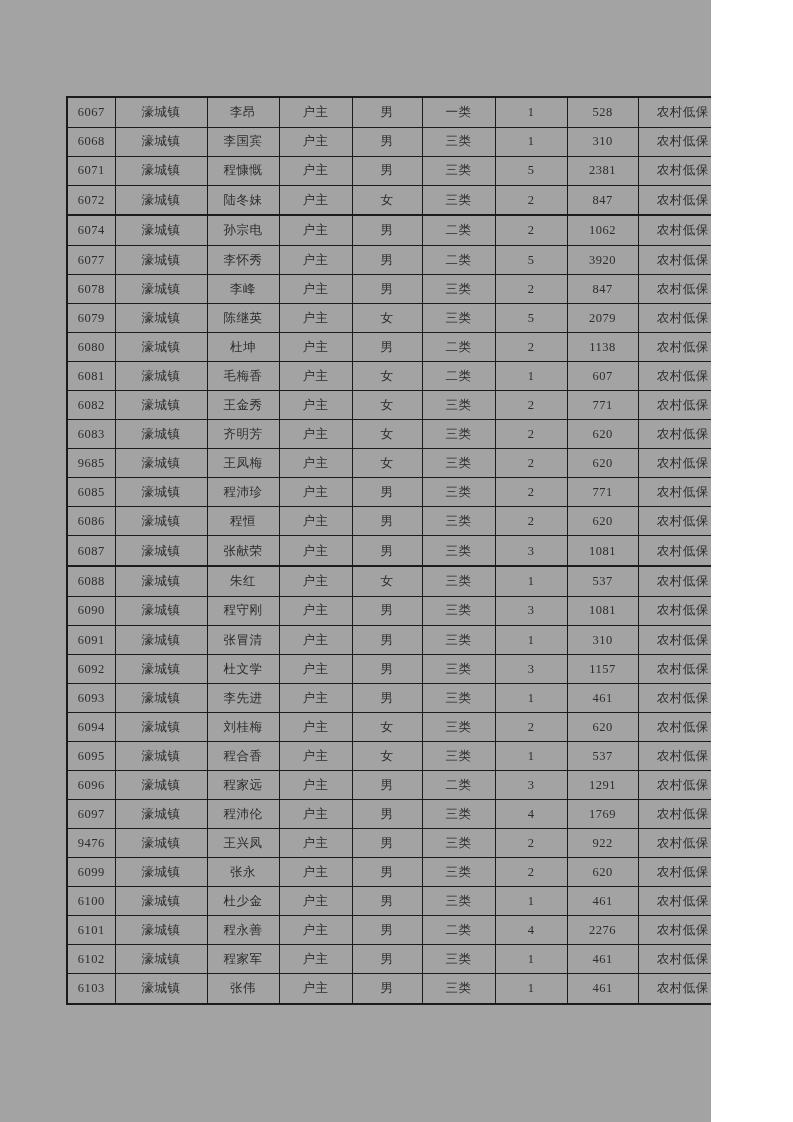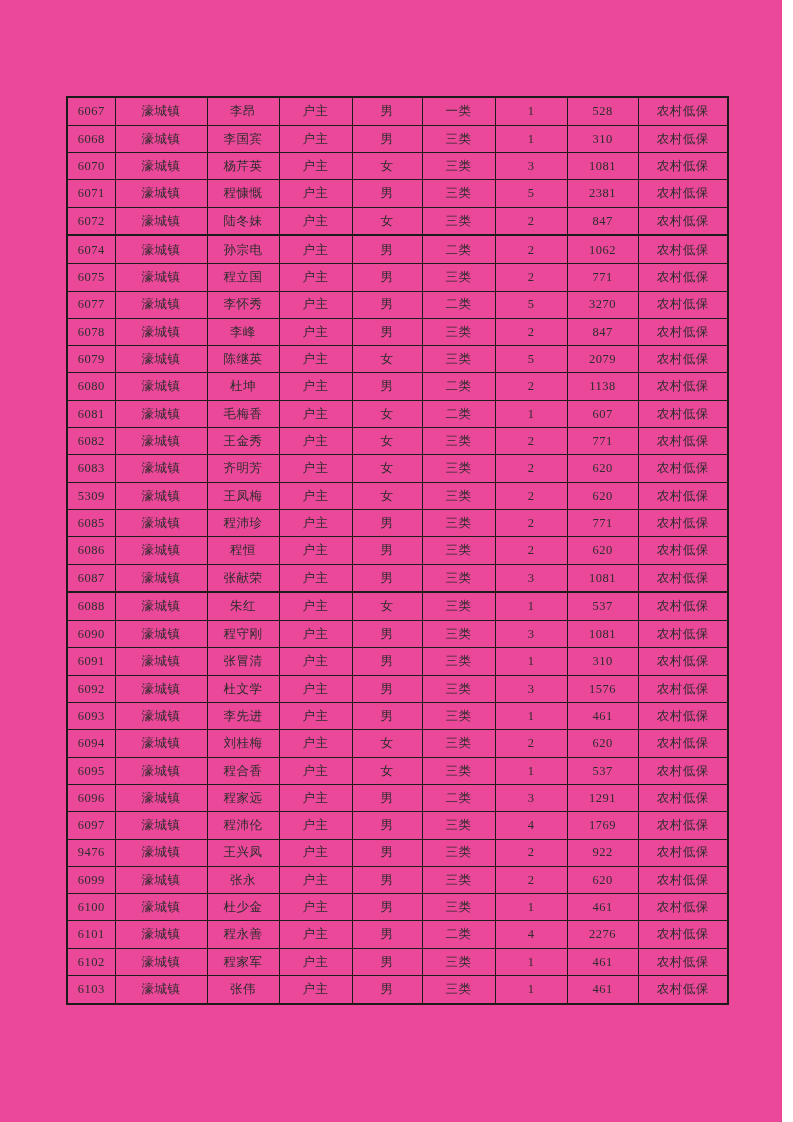--- a/index.html
+++ b/index.html
@@ -2,23 +2,23 @@
 <html><head>
 <meta charset="utf-8">
 <style>
   html, body {
     margin: 0;
     padding: 0;
     background: #ffffff;
   }
   .page {
     position: relative;
-    width: 782px;
+    width: 711px;
     height: 1122px;
-    background: #ec4899;
+    background: #a3a3a3;
     font-family: "Liberation Serif", "DejaVu Serif", serif;
     overflow: hidden;
   }
   table.data-table {
     position: absolute;
     left: 66px;
     top: 96px;
     width: 661px;
     height: 909px;
     border-collapse: collapse;
@@ -84,237 +84,215 @@
           <td>濠城镇</td>
           <td>李国宾</td>
           <td>户主</td>
           <td>男</td>
           <td>三类</td>
           <td>1</td>
           <td>310</td>
           <td>农村低保</td>
         </tr>
         <tr>
-          <td>6070</td>
-          <td>濠城镇</td>
-          <td>杨芹英</td>
-          <td>户主</td>
-          <td>女</td>
+          <td>6071</td>
+          <td>濠城镇</td>
+          <td>程慷慨</td>
+          <td>户主</td>
+          <td>男</td>
+          <td>三类</td>
+          <td>5</td>
+          <td>2381</td>
+          <td>农村低保</td>
+        </tr>
+        <tr class="section-end">
+          <td>6072</td>
+          <td>濠城镇</td>
+          <td>陆冬妹</td>
+          <td>户主</td>
+          <td>女</td>
+          <td>三类</td>
+          <td>2</td>
+          <td>847</td>
+          <td>农村低保</td>
+        </tr>
+        <tr>
+          <td>6074</td>
+          <td>濠城镇</td>
+          <td>孙宗电</td>
+          <td>户主</td>
+          <td>男</td>
+          <td>二类</td>
+          <td>2</td>
+          <td>1062</td>
+          <td>农村低保</td>
+        </tr>
+        <tr>
+          <td>6077</td>
+          <td>濠城镇</td>
+          <td>李怀秀</td>
+          <td>户主</td>
+          <td>男</td>
+          <td>二类</td>
+          <td>5</td>
+          <td>3920</td>
+          <td>农村低保</td>
+        </tr>
+        <tr>
+          <td>6078</td>
+          <td>濠城镇</td>
+          <td>李峰</td>
+          <td>户主</td>
+          <td>男</td>
+          <td>三类</td>
+          <td>2</td>
+          <td>847</td>
+          <td>农村低保</td>
+        </tr>
+        <tr>
+          <td>6079</td>
+          <td>濠城镇</td>
+          <td>陈继英</td>
+          <td>户主</td>
+          <td>女</td>
+          <td>三类</td>
+          <td>5</td>
+          <td>2079</td>
+          <td>农村低保</td>
+        </tr>
+        <tr>
+          <td>6080</td>
+          <td>濠城镇</td>
+          <td>杜坤</td>
+          <td>户主</td>
+          <td>男</td>
+          <td>二类</td>
+          <td>2</td>
+          <td>1138</td>
+          <td>农村低保</td>
+        </tr>
+        <tr>
+          <td>6081</td>
+          <td>濠城镇</td>
+          <td>毛梅香</td>
+          <td>户主</td>
+          <td>女</td>
+          <td>二类</td>
+          <td>1</td>
+          <td>607</td>
+          <td>农村低保</td>
+        </tr>
+        <tr>
+          <td>6082</td>
+          <td>濠城镇</td>
+          <td>王金秀</td>
+          <td>户主</td>
+          <td>女</td>
+          <td>三类</td>
+          <td>2</td>
+          <td>771</td>
+          <td>农村低保</td>
+        </tr>
+        <tr>
+          <td>6083</td>
+          <td>濠城镇</td>
+          <td>齐明芳</td>
+          <td>户主</td>
+          <td>女</td>
+          <td>三类</td>
+          <td>2</td>
+          <td>620</td>
+          <td>农村低保</td>
+        </tr>
+        <tr>
+          <td>9685</td>
+          <td>濠城镇</td>
+          <td>王凤梅</td>
+          <td>户主</td>
+          <td>女</td>
+          <td>三类</td>
+          <td>2</td>
+          <td>620</td>
+          <td>农村低保</td>
+        </tr>
+        <tr>
+          <td>6085</td>
+          <td>濠城镇</td>
+          <td>程沛珍</td>
+          <td>户主</td>
+          <td>男</td>
+          <td>三类</td>
+          <td>2</td>
+          <td>771</td>
+          <td>农村低保</td>
+        </tr>
+        <tr>
+          <td>6086</td>
+          <td>濠城镇</td>
+          <td>程恒</td>
+          <td>户主</td>
+          <td>男</td>
+          <td>三类</td>
+          <td>2</td>
+          <td>620</td>
+          <td>农村低保</td>
+        </tr>
+        <tr class="section-end">
+          <td>6087</td>
+          <td>濠城镇</td>
+          <td>张献荣</td>
+          <td>户主</td>
+          <td>男</td>
           <td>三类</td>
           <td>3</td>
           <td>1081</td>
           <td>农村低保</td>
         </tr>
         <tr>
-          <td>6071</td>
-          <td>濠城镇</td>
-          <td>程慷慨</td>
-          <td>户主</td>
-          <td>男</td>
-          <td>三类</td>
-          <td>5</td>
-          <td>2381</td>
-          <td>农村低保</td>
-        </tr>
-        <tr class="section-end">
-          <td>6072</td>
-          <td>濠城镇</td>
-          <td>陆冬妹</td>
-          <td>户主</td>
-          <td>女</td>
-          <td>三类</td>
-          <td>2</td>
-          <td>847</td>
-          <td>农村低保</td>
-        </tr>
-        <tr>
-          <td>6074</td>
-          <td>濠城镇</td>
-          <td>孙宗电</td>
-          <td>户主</td>
-          <td>男</td>
-          <td>二类</td>
-          <td>2</td>
-          <td>1062</td>
-          <td>农村低保</td>
-        </tr>
-        <tr>
-          <td>6075</td>
-          <td>濠城镇</td>
-          <td>程立国</td>
-          <td>户主</td>
-          <td>男</td>
-          <td>三类</td>
-          <td>2</td>
-          <td>771</td>
-          <td>农村低保</td>
-        </tr>
-        <tr>
-          <td>6077</td>
-          <td>濠城镇</td>
-          <td>李怀秀</td>
-          <td>户主</td>
-          <td>男</td>
-          <td>二类</td>
-          <td>5</td>
-          <td>3270</td>
-          <td>农村低保</td>
-        </tr>
-        <tr>
-          <td>6078</td>
-          <td>濠城镇</td>
-          <td>李峰</td>
-          <td>户主</td>
-          <td>男</td>
-          <td>三类</td>
-          <td>2</td>
-          <td>847</td>
-          <td>农村低保</td>
-        </tr>
-        <tr>
-          <td>6079</td>
-          <td>濠城镇</td>
-          <td>陈继英</td>
-          <td>户主</td>
-          <td>女</td>
-          <td>三类</td>
-          <td>5</td>
-          <td>2079</td>
-          <td>农村低保</td>
-        </tr>
-        <tr>
-          <td>6080</td>
-          <td>濠城镇</td>
-          <td>杜坤</td>
-          <td>户主</td>
-          <td>男</td>
-          <td>二类</td>
-          <td>2</td>
-          <td>1138</td>
-          <td>农村低保</td>
-        </tr>
-        <tr>
-          <td>6081</td>
-          <td>濠城镇</td>
-          <td>毛梅香</td>
-          <td>户主</td>
-          <td>女</td>
-          <td>二类</td>
-          <td>1</td>
-          <td>607</td>
-          <td>农村低保</td>
-        </tr>
-        <tr>
-          <td>6082</td>
-          <td>濠城镇</td>
-          <td>王金秀</td>
-          <td>户主</td>
-          <td>女</td>
-          <td>三类</td>
-          <td>2</td>
-          <td>771</td>
-          <td>农村低保</td>
-        </tr>
-        <tr>
-          <td>6083</td>
-          <td>濠城镇</td>
-          <td>齐明芳</td>
-          <td>户主</td>
-          <td>女</td>
-          <td>三类</td>
-          <td>2</td>
-          <td>620</td>
-          <td>农村低保</td>
-        </tr>
-        <tr>
-          <td>5309</td>
-          <td>濠城镇</td>
-          <td>王凤梅</td>
-          <td>户主</td>
-          <td>女</td>
-          <td>三类</td>
-          <td>2</td>
-          <td>620</td>
-          <td>农村低保</td>
-        </tr>
-        <tr>
-          <td>6085</td>
-          <td>濠城镇</td>
-          <td>程沛珍</td>
-          <td>户主</td>
-          <td>男</td>
-          <td>三类</td>
-          <td>2</td>
-          <td>771</td>
-          <td>农村低保</td>
-        </tr>
-        <tr>
-          <td>6086</td>
-          <td>濠城镇</td>
-          <td>程恒</td>
-          <td>户主</td>
-          <td>男</td>
-          <td>三类</td>
-          <td>2</td>
-          <td>620</td>
-          <td>农村低保</td>
-        </tr>
-        <tr class="section-end">
-          <td>6087</td>
-          <td>濠城镇</td>
-          <td>张献荣</td>
+          <td>6088</td>
+          <td>濠城镇</td>
+          <td>朱红</td>
+          <td>户主</td>
+          <td>女</td>
+          <td>三类</td>
+          <td>1</td>
+          <td>537</td>
+          <td>农村低保</td>
+        </tr>
+        <tr>
+          <td>6090</td>
+          <td>濠城镇</td>
+          <td>程守刚</td>
           <td>户主</td>
           <td>男</td>
           <td>三类</td>
           <td>3</td>
           <td>1081</td>
           <td>农村低保</td>
         </tr>
         <tr>
-          <td>6088</td>
-          <td>濠城镇</td>
-          <td>朱红</td>
-          <td>户主</td>
-          <td>女</td>
-          <td>三类</td>
-          <td>1</td>
-          <td>537</td>
-          <td>农村低保</td>
-        </tr>
-        <tr>
-          <td>6090</td>
-          <td>濠城镇</td>
-          <td>程守刚</td>
+          <td>6091</td>
+          <td>濠城镇</td>
+          <td>张冒清</td>
+          <td>户主</td>
+          <td>男</td>
+          <td>三类</td>
+          <td>1</td>
+          <td>310</td>
+          <td>农村低保</td>
+        </tr>
+        <tr>
+          <td>6092</td>
+          <td>濠城镇</td>
+          <td>杜文学</td>
           <td>户主</td>
           <td>男</td>
           <td>三类</td>
           <td>3</td>
-          <td>1081</td>
-          <td>农村低保</td>
-        </tr>
-        <tr>
-          <td>6091</td>
-          <td>濠城镇</td>
-          <td>张冒清</td>
-          <td>户主</td>
-          <td>男</td>
-          <td>三类</td>
-          <td>1</td>
-          <td>310</td>
-          <td>农村低保</td>
-        </tr>
-        <tr>
-          <td>6092</td>
-          <td>濠城镇</td>
-          <td>杜文学</td>
-          <td>户主</td>
-          <td>男</td>
-          <td>三类</td>
-          <td>3</td>
-          <td>1576</td>
+          <td>1157</td>
           <td>农村低保</td>
         </tr>
         <tr>
           <td>6093</td>
           <td>濠城镇</td>
           <td>李先进</td>
           <td>户主</td>
           <td>男</td>
           <td>三类</td>
           <td>1</td>

